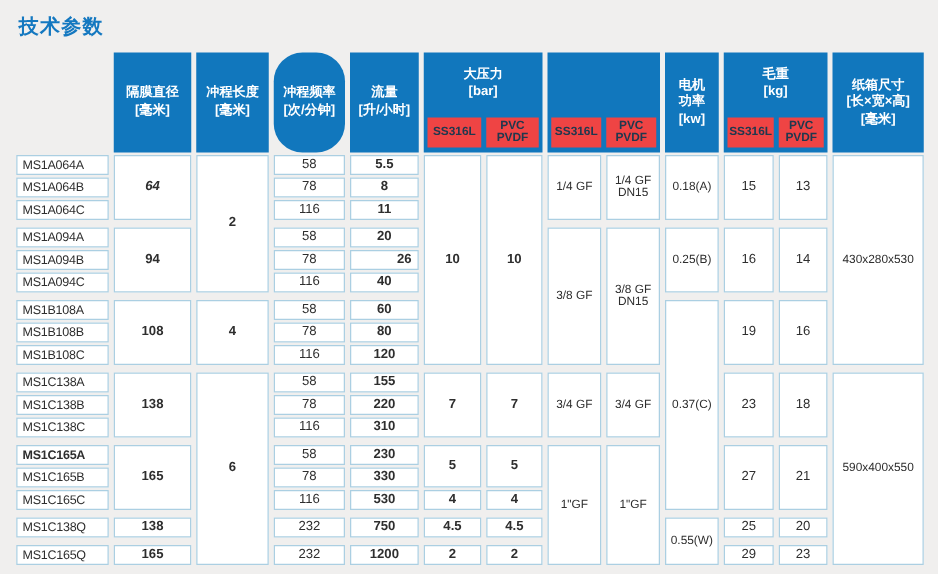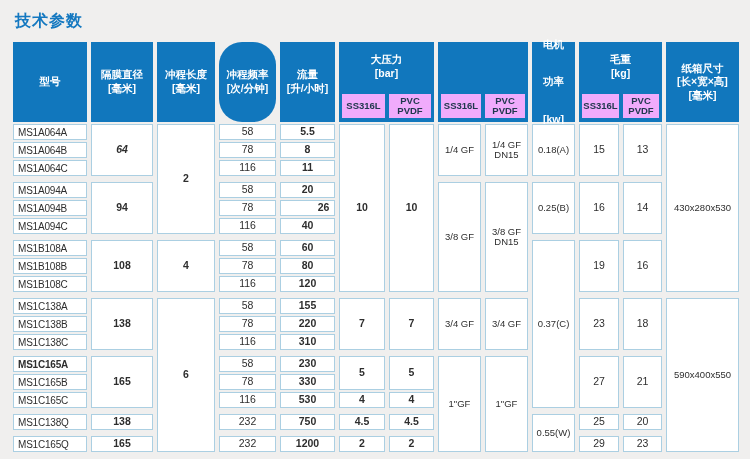--- a/index.html
+++ b/index.html
@@ -23,60 +23,57 @@
     background:#1177bd;color:#fff;font-weight:700;
     display:flex;flex-direction:column;align-items:center;justify-content:center;
     text-align:center;font-size:10.5px;line-height:1.3;grid-row:1/3;
   }
   .gbg{background:#1177bd;grid-row:1/3}
   .glabel{
     grid-row:1;z-index:1;color:#fff;font-weight:700;font-size:10.5px;line-height:1.3;
     display:flex;flex-direction:column;align-items:center;justify-content:center;text-align:center;
   }
   .sub{
-    grid-row:2;z-index:1;background:#f0abfc;color:#20384e;font-weight:700;
+    grid-row:2;z-index:1;background:#ef4444;color:#20384e;font-weight:700;
     font-size:9.5px;line-height:1.05;
     display:flex;flex-direction:column;align-items:center;justify-content:center;text-align:center;
   }
   .sub-l{margin:0 0 4px 3px}
   .sub-r{margin:0 3px 4px 0}
   .cell{
     background:#fff;border:1px solid #abcfe2;
     display:flex;align-items:center;justify-content:center;
     font-size:10.5px;color:#2e2e2e;white-space:pre-line;text-align:center;line-height:1.1;
   }
   .model{justify-content:flex-start;padding-left:4px;font-size:10px;letter-spacing:-0.2px}
   .bold{font-weight:700}
   .small{font-size:9.5px}
 </style>
 </head>
 <body>
 
 <div class="title">技术参数</div>
 <div class="tbl" id="tbl">
-    <div class="hcell" style="grid-column: 1;">
-      <span>型号</span>
-    </div>
     <div class="hcell" style="grid-column: 2;">
       <span>隔膜直径</span>
       <span>[毫米]</span>
     </div>
     <div class="hcell" style="grid-column: 3;">
       <span>冲程长度</span>
       <span>[毫米]</span>
     </div>
     <div class="hcell" style="grid-column: 4; border-radius: 23px;">
       <span>冲程频率</span>
       <span>[次/分钟]</span>
     </div>
     <div class="hcell" style="grid-column: 5;">
       <span>流量</span>
       <span>[升/小时]</span>
     </div>
-    <div class="hcell" style="grid-column: 10; gap: 24px;">
+    <div class="hcell" style="grid-column: 10;">
       <span>电机</span>
       <span>功率</span>
       <span>[kw]</span>
     </div>
     <div class="hcell" style="grid-column: 13;">
       <span>纸箱尺寸</span>
       <span>[长×宽×高]</span>
       <span>[毫米]</span>
     </div>
     <div class="gbg" style="grid-column: 6 / 8;"></div>

